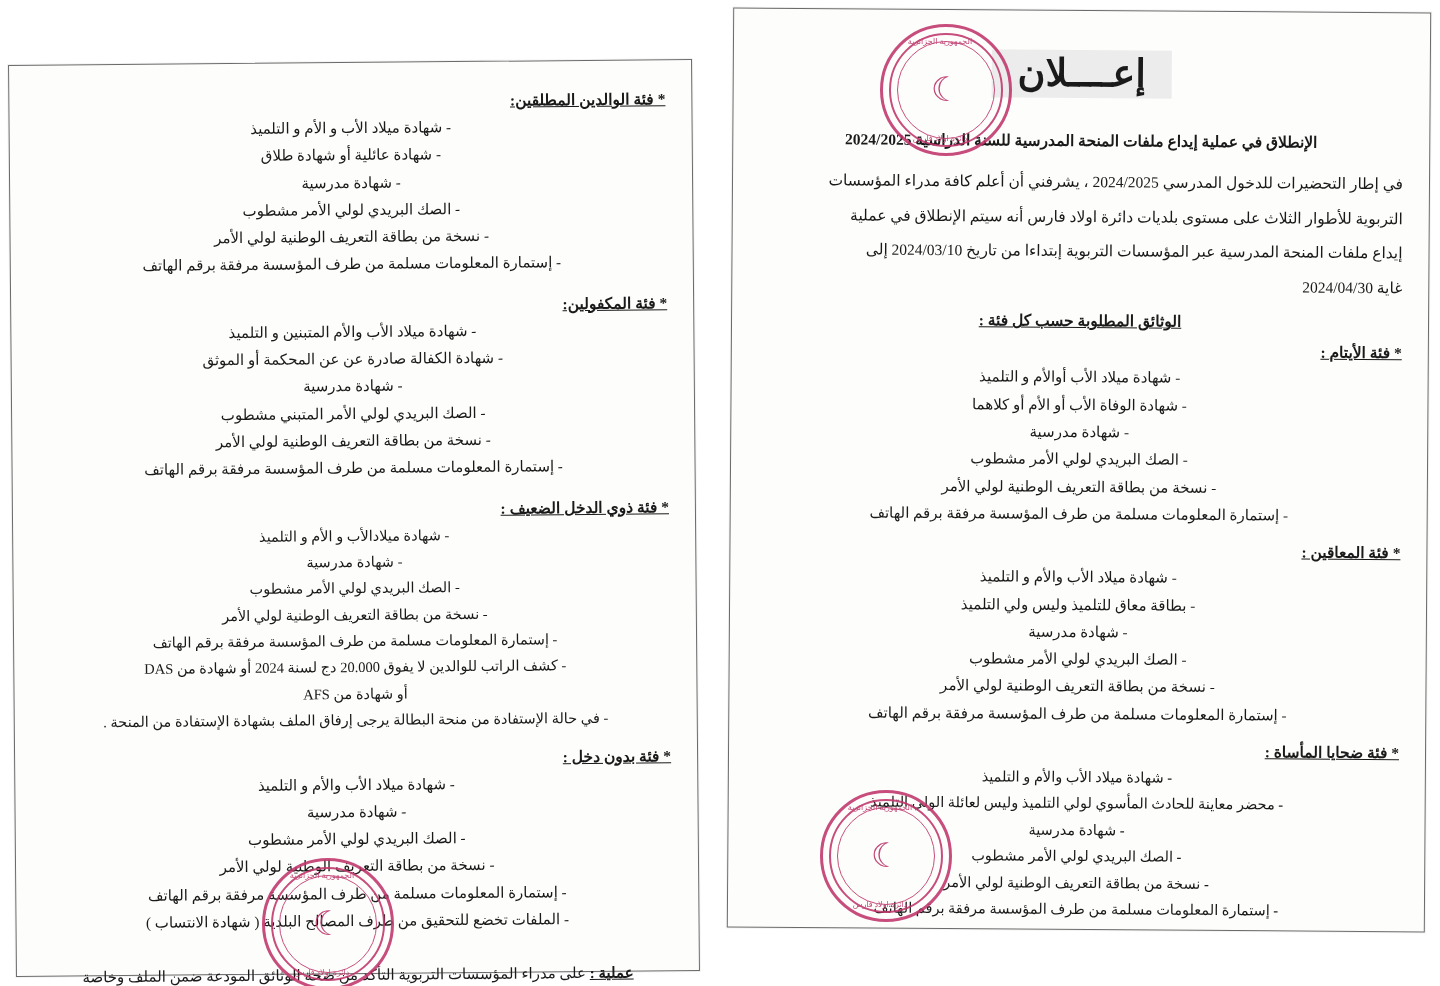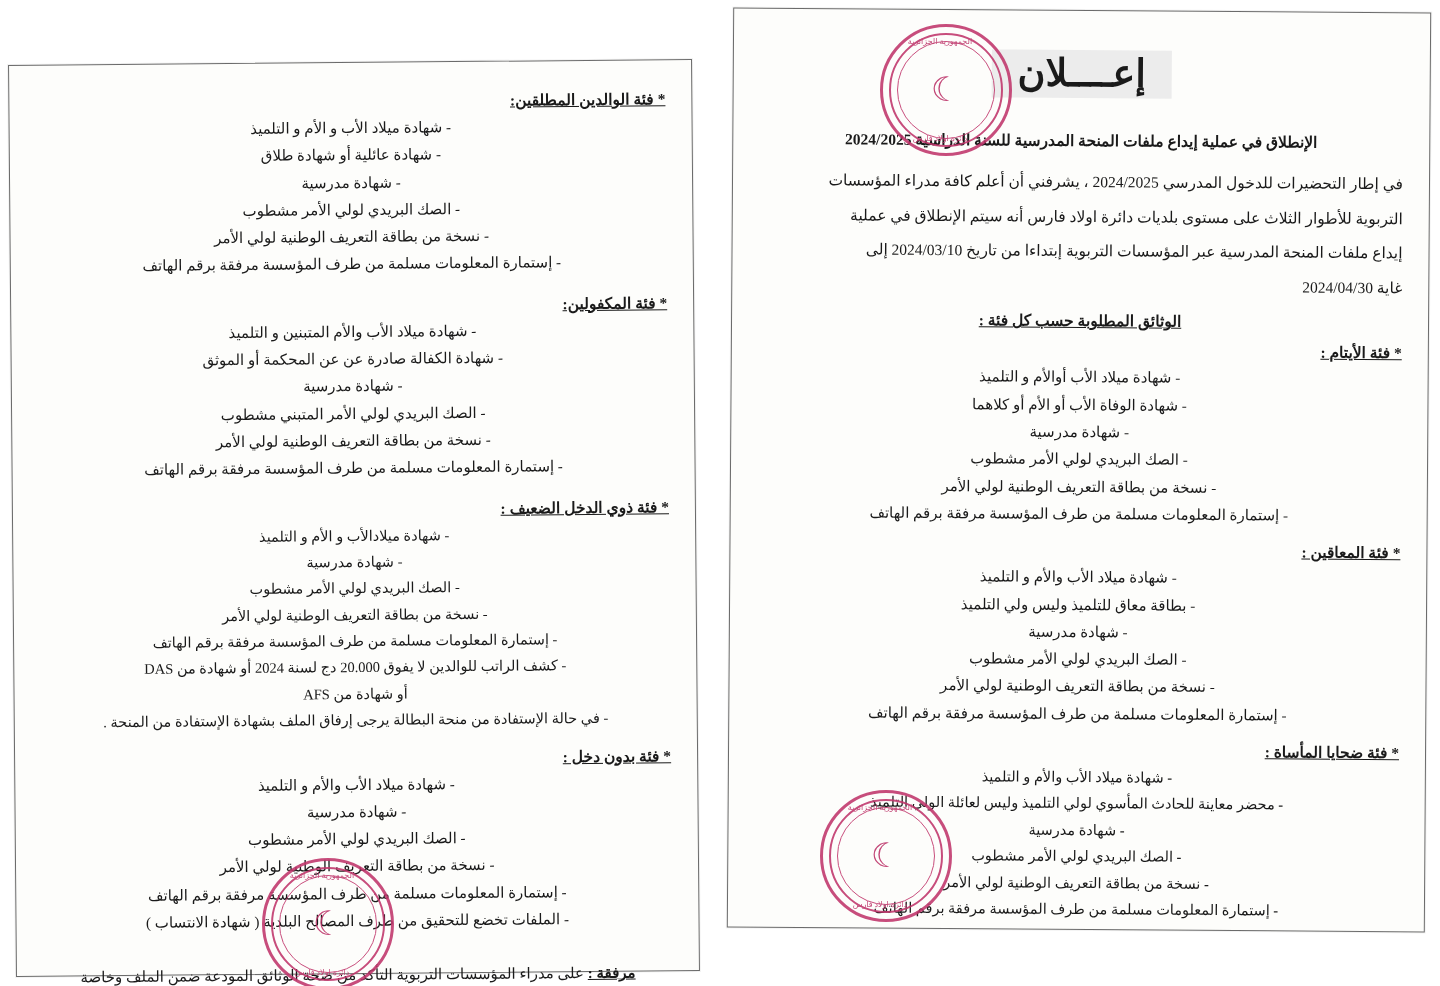--- a/index.html
+++ b/index.html
@@ -208,21 +208,21 @@
       <li>- شهادة ميلاد الأب والأم و التلميذ</li>
       <li>- شهادة مدرسية</li>
       <li>- الصك البريدي لولي الأمر مشطوب</li>
       <li>- نسخة من بطاقة التعريف الوطنية لولي الأمر</li>
       <li>- إستمارة المعلومات مسلمة من طرف المؤسسة مرفقة برقم الهاتف</li>
       <li>- الملفات تخضع للتحقيق من طرف المصالح البلدية ( شهادة الانتساب )</li>
     </ul>
 
     <div class="note">
       <div>
-        <b>مرفقة :</b>
+        <b>عملية :</b>
         <span>على مدراء المؤسسات التربوية التأكد من صحة الوثائق المودعة ضمن الملف وخاصة</span>
       </div>
 
     </div>
 
   </div>
 </div>
 
 <div class="stamp" id="stamp-left-bottom">
   <div class="ring1"></div>

